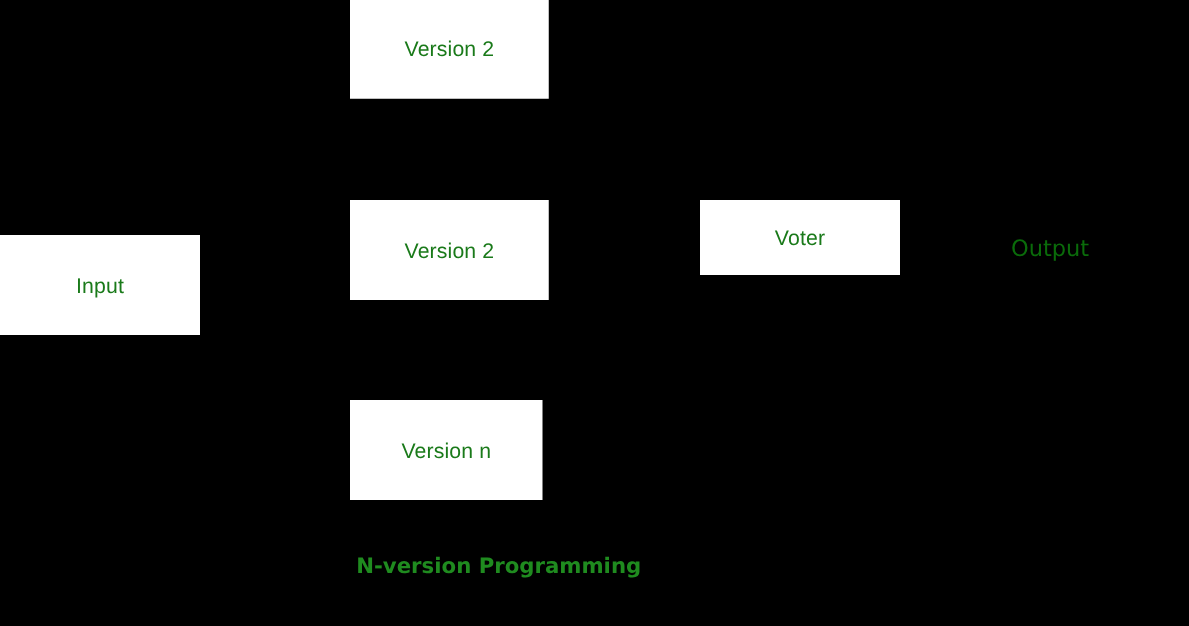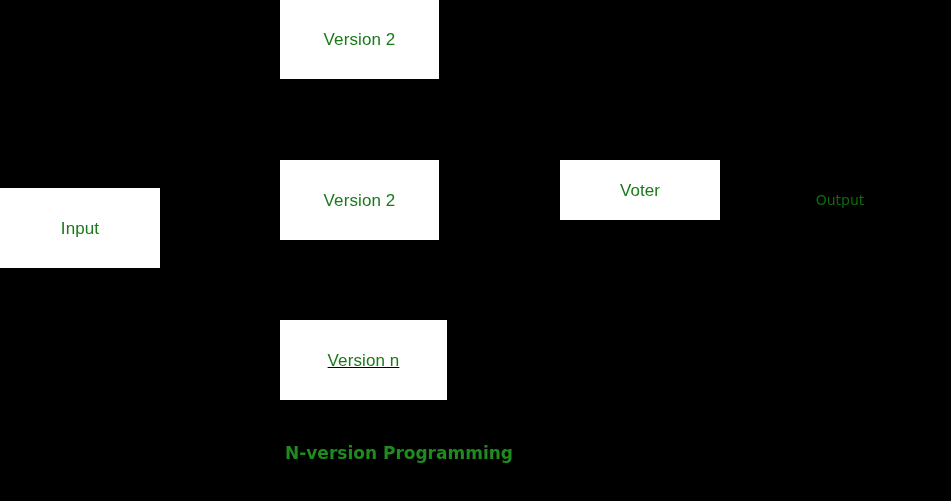--- a/index.html
+++ b/index.html
@@ -33,21 +33,21 @@
     letter-spacing: 0.1px;
     white-space: nowrap;
   }
   .free-label {
     position: absolute;
     display: flex;
     align-items: center;
     justify-content: center;
     color: #0a6b0a;
     font-family: "DejaVu Sans", "Liberation Sans", sans-serif;
-    font-size: 14px;
+    font-size: 18px;
     font-weight: 400;
     line-height: 1;
     white-space: nowrap;
   }
   .caption {
     position: absolute;
     color: #1f8b1f;
     font-family: "DejaVu Sans", "Liberation Sans", sans-serif;
     font-size: 17px;
     font-weight: 700;
@@ -95,21 +95,21 @@
   </div>
 
   <div class="node-box" style="left:280px; top:160px; width:159px; height:80px;">
     <span class="node-label">Version 2</span>
   </div>
 
   <div class="node-box" style="left:560px; top:160px; width:160px; height:60px;">
     <span class="node-label">Voter</span>
   </div>
 
-  <div class="node-box" style="left:280px; top:320px; width:167px; height:80px;text-decoration:underline;">
+  <div class="node-box" style="left:280px; top:320px; width:154px; height:80px;">
     <span class="node-label">Version n</span>
   </div>
 
   <div class="free-label" style="left:780px; top:185px; width:120px; height:30px;">
     <span>Output</span>
   </div>
 
   <div class="caption" style="left:285px; top:445px;">
     <span>N-version Programming</span>
   </div>

